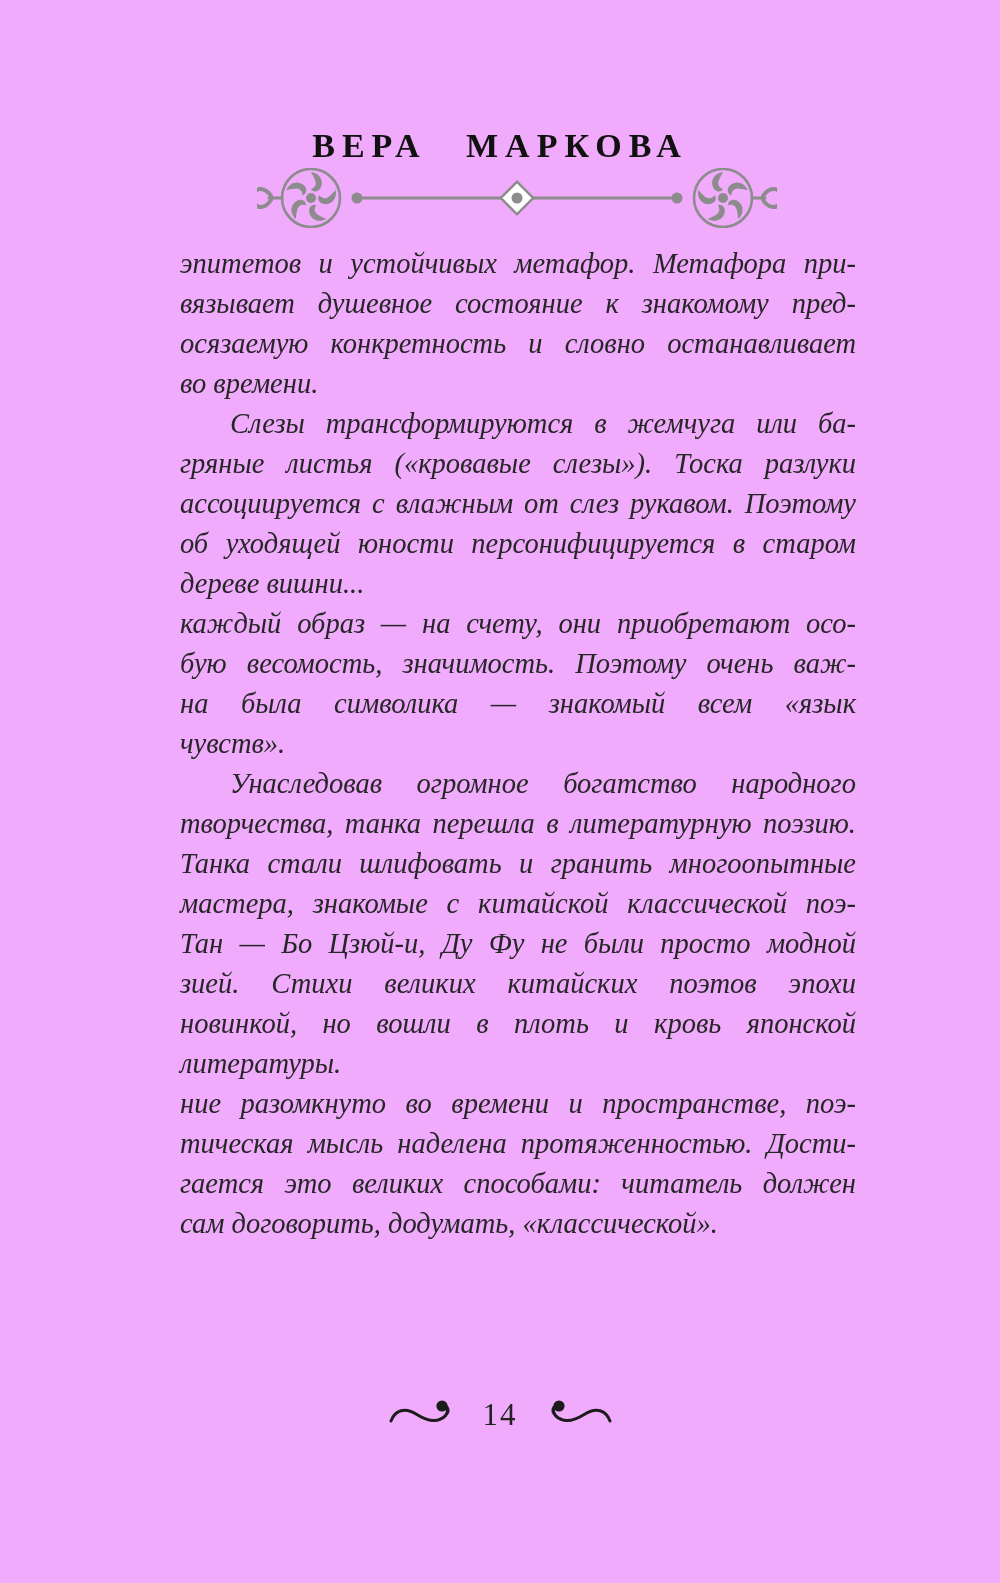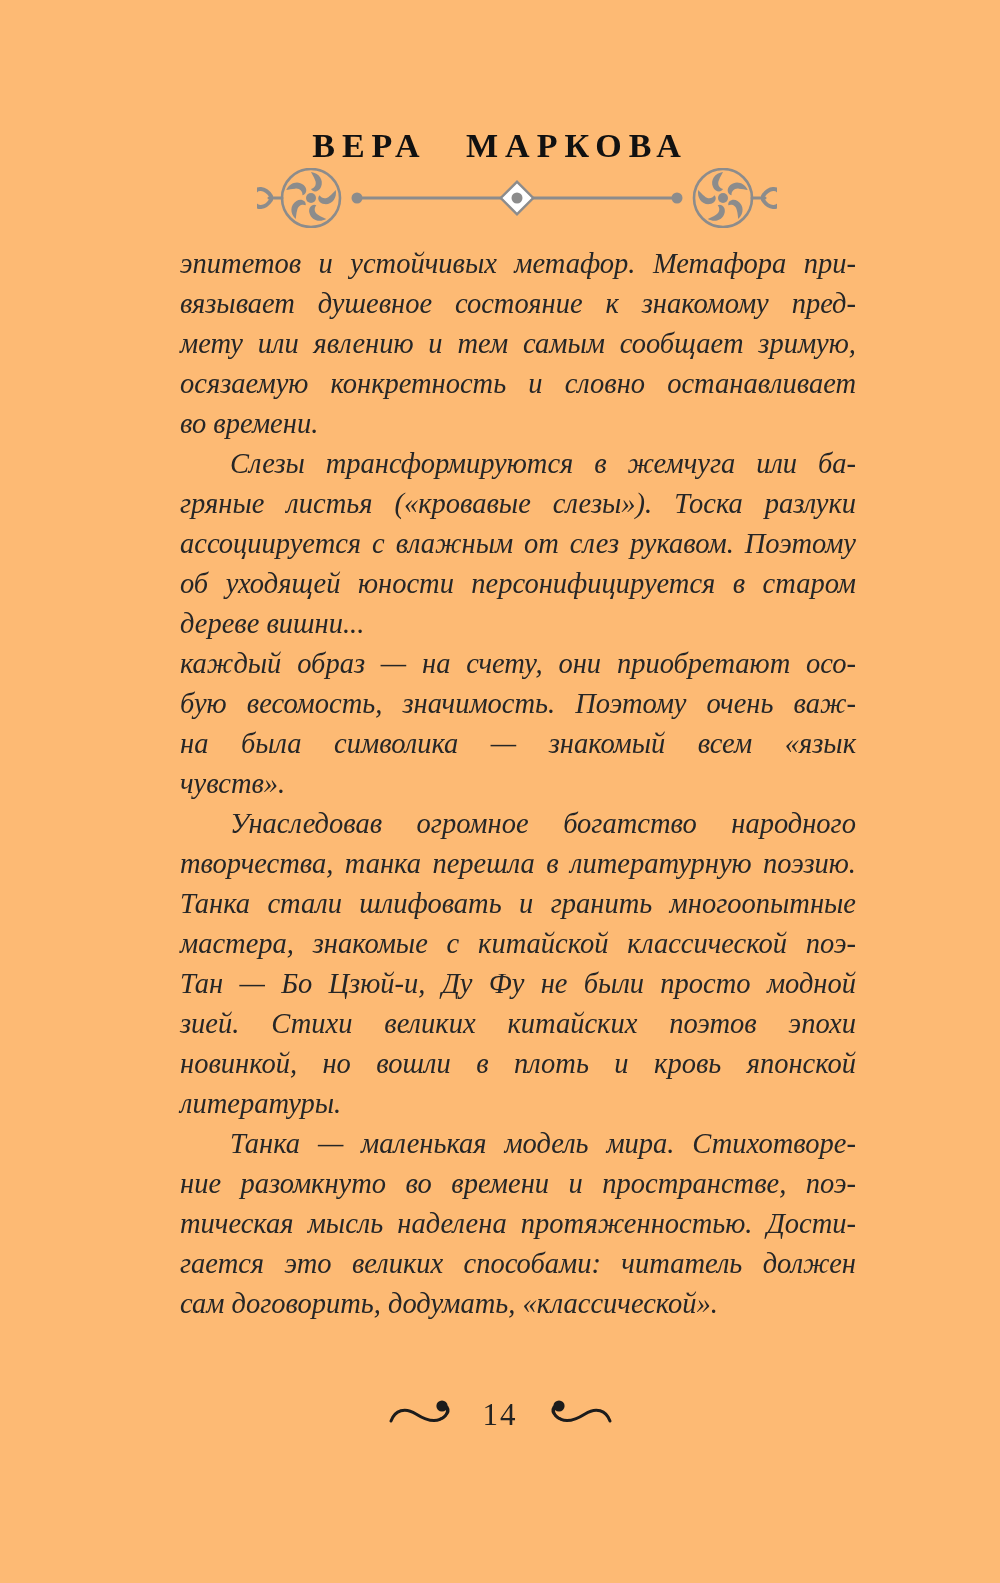--- a/index.html
+++ b/index.html
@@ -5,21 +5,21 @@
   :root{
     --text:#262626;
     --title:#111111;
     --ornament:#8c8c8c;
     --flourish:#1c1c1c;
   }
   html,body{margin:0;padding:0;background:#ffffff;}
   .page{
     position:relative;
     width:1000px;height:1583px;
-    background:#fdba74;
+    background:#f0abfc;
     font-family:"Liberation Serif","DejaVu Serif",serif;
     overflow:hidden;
   }
   .title{
     position:absolute;top:127px;left:0;width:1000px;
     text-align:center;
     font-size:34px;font-weight:bold;
     letter-spacing:7px;word-spacing:24px;
     color:var(--title);
   }
@@ -98,21 +98,20 @@
       <g transform="translate(466,30) scale(-1,1)">
           <use href="#medallion"></use>
         </g>
     </svg>
   </div>
 
   <div class="body-text">
       <div class="paragraph">
         <div class="line">эпитетов и устойчивых метафор. Метафора при-</div>
         <div class="line">вязывает душевное состояние к знакомому пред-</div>
-        <div class="line">мету или явлению и тем самым сообщает зримую,</div>
         <div class="line">осязаемую конкретность и словно останавливает</div>
         <div class="line last">во времени.</div>
       </div>
       <div class="paragraph">
         <div class="line indent">Слезы трансформируются в жемчуга или ба-</div>
         <div class="line">гряные листья («кровавые слезы»). Тоска разлуки</div>
         <div class="line">ассоциируется с влажным от слез рукавом. Поэтому</div>
         <div class="line">об уходящей юности персонифицируется в старом</div>
         <div class="line last">дереве вишни...</div>
       </div>
@@ -126,21 +125,20 @@
         <div class="line indent">Унаследовав огромное богатство народного</div>
         <div class="line">творчества, танка перешла в литературную поэзию.</div>
         <div class="line">Танка стали шлифовать и гранить многоопытные</div>
         <div class="line">мастера, знакомые с китайской классической поэ-</div>
         <div class="line">Тан — Бо Цзюй-и, Ду Фу не были просто модной</div>
         <div class="line">зией. Стихи великих китайских поэтов эпохи</div>
         <div class="line">новинкой, но вошли в плоть и кровь японской</div>
         <div class="line last">литературы.</div>
       </div>
       <div class="paragraph">
-        <div class="line indent">Танка — маленькая модель мира. Стихотворе-</div>
         <div class="line">ние разомкнуто во времени и пространстве, поэ-</div>
         <div class="line">тическая мысль наделена протяженностью. Дости-</div>
         <div class="line">гается это великих способами: читатель должен</div>
         <div class="line last">сам договорить, додумать, «классической».</div>
       </div>
     </div>
 
   <div class="footer">
     <svg width="72" height="36" viewBox="0 0 72 36">
       <path d="M4,24 C8,13 18,10 29,17 C40,24 50,27 58,19 C61,16 62,13 60,10" fill="none" stroke="currentColor" stroke-width="3" stroke-linecap="round"></path>

